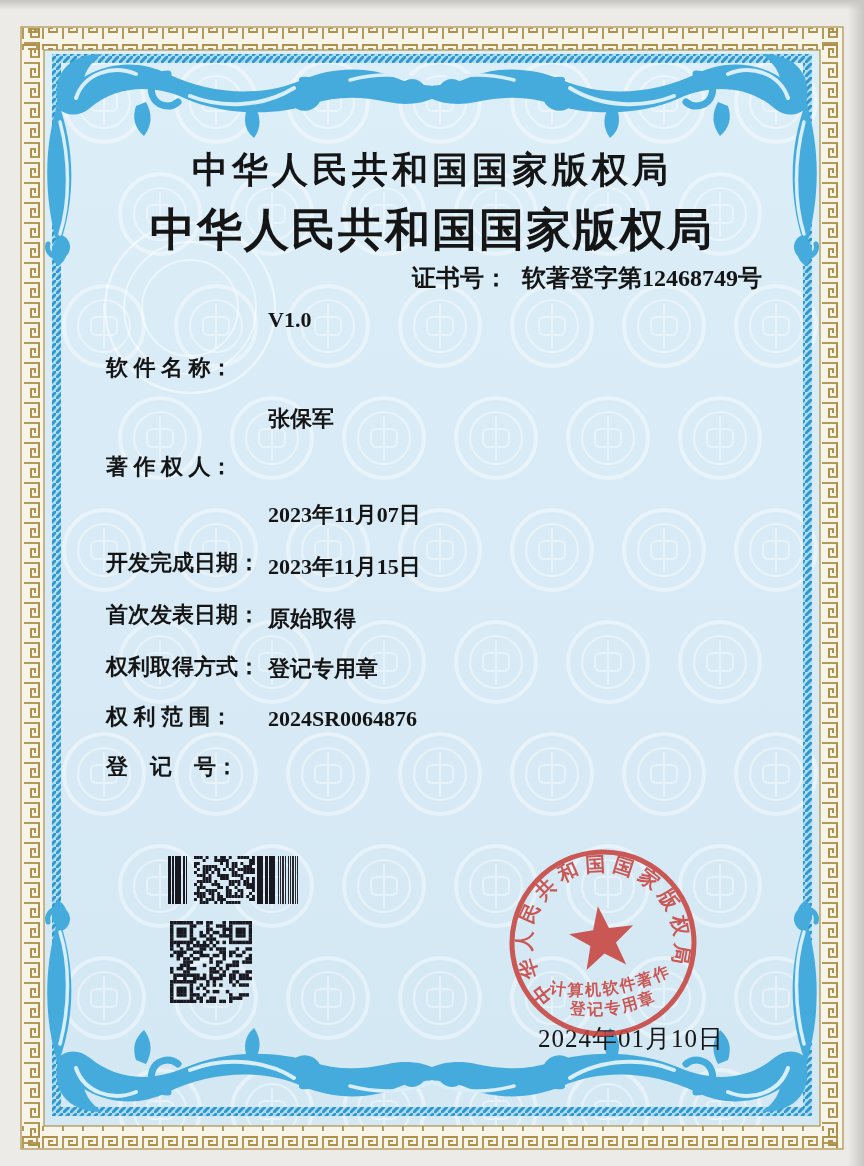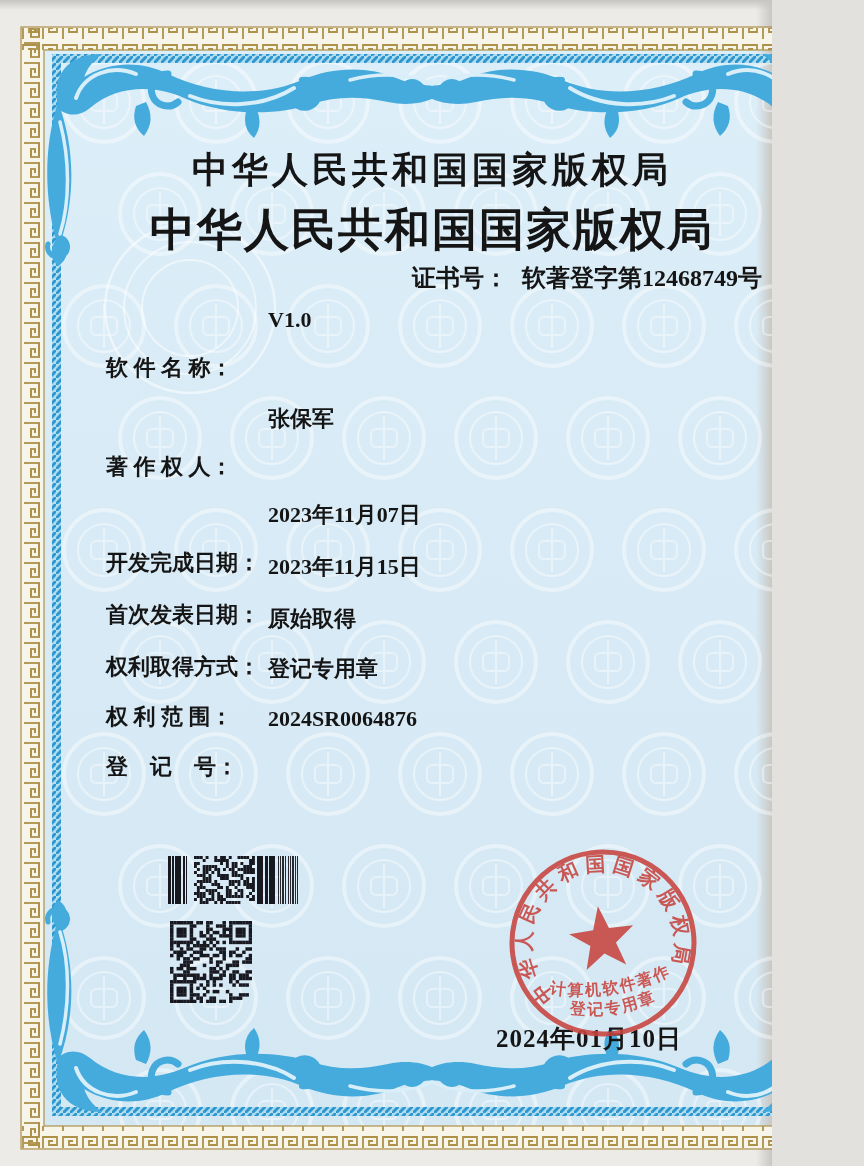--- a/index.html
+++ b/index.html
@@ -1,17 +1,17 @@
 <!DOCTYPE html>
 <html><head>
 <meta charset="utf-8">
 <style>
   html,body{margin:0;padding:0;}
   body{width:864px;height:1166px;background:#e3e1dd;font-family:"Liberation Serif","DejaVu Serif",serif;}
-  .page{position:relative;width:772px;height:1166px;overflow:hidden;
+  .page{position:relative;width:864px;height:1166px;overflow:hidden;
         background:linear-gradient(180deg,#c6c5c2 0,#edebe7 10px,#edebe7 100%);}
   .page::after{content:"";position:absolute;top:0;right:0;width:16px;height:100%;
         background:linear-gradient(to left,#c9c7c3,rgba(201,199,195,0));pointer-events:none;}
   .inner-bg{position:absolute;left:44px;top:50px;width:776px;height:1076px;
         background:linear-gradient(180deg,#dceef8 0,#d7eaf5 55%,#d4e8f4 100%);}
   .deco{position:absolute;left:0;top:0;z-index:1;pointer-events:none;}
   .layer{position:absolute;left:0;top:0;width:864px;height:1166px;z-index:2;color:#151515;}
   .title1{position:absolute;left:0;top:146px;width:864px;text-align:center;
         font-size:36px;font-weight:bold;letter-spacing:4px;}
   .title2{position:absolute;left:0;top:200px;width:864px;text-align:center;
@@ -19,22 +19,22 @@
   .certno{position:absolute;top:262px;right:102px;font-size:24px;font-weight:bold;}
   .certno .sep{display:inline-block;width:14px;}
   .row{position:absolute;left:0;width:864px;font-size:22px;font-weight:bold;line-height:34px;}
   .row .lab{position:absolute;left:106px;white-space:pre;margin-top:48px;}
   .row .val{position:absolute;left:268px;width:516px;}
   .statement{position:absolute;left:100px;top:744px;width:700px;font-size:21px;
         font-weight:bold;line-height:47px;text-indent:2em;letter-spacing:1px;}
   .barcode{position:absolute;left:168px;top:856px;z-index:2;}
   .qr{position:absolute;left:170px;top:921px;z-index:2;}
   .seal{position:absolute;left:503px;top:843px;z-index:3;opacity:.88;}
-  .issue-date{position:absolute;left:496px;top:1022px;width:228px;text-align:left;
-        font-size:25px;font-weight:bold;letter-spacing:1px;z-index:2;}
+  .issue-date{position:absolute;left:496px;top:1022px;width:228px;text-align:right;
+        font-size:25px;font-weight:normal;letter-spacing:1px;z-index:2;}
 </style>
 </head>
 <body>
 
 <div class="page">
   <div class="inner-bg"></div>
 
   <svg class="deco" width="864" height="1166" viewBox="0 0 864 1166">
     <defs>
       <clipPath id="innerclip">

